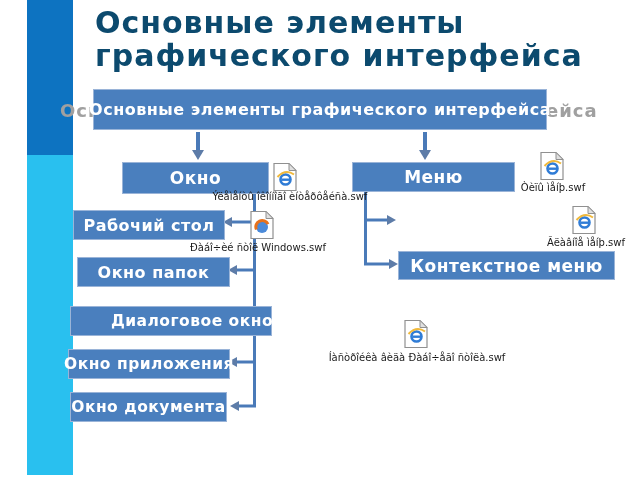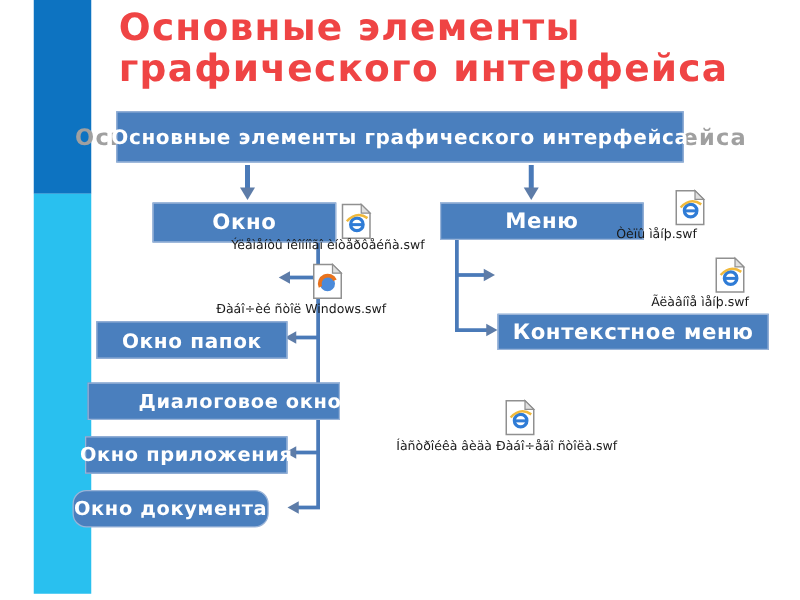--- a/index.html
+++ b/index.html
@@ -5,39 +5,39 @@
   html,body{margin:0;padding:0;background:#ffffff;}
   .slide{
     position:relative;width:640px;height:480px;background:#ffffff;overflow:hidden;
     font-family:"DejaVu Sans","Liberation Sans",sans-serif;
   }
   .bar{position:absolute;left:27px;width:46px;}
   .bar-dark{top:0;height:155px;background:#0d73c1;}
   .bar-cyan{top:155px;height:320px;background:#29c0ef;}
   .title{
     position:absolute;left:95px;top:6px;margin:0;width:540px;
-    color:#ef4444;font-size:30px;line-height:33px;font-weight:bold;letter-spacing:1px;
+    color:#0c4a6e;font-size:30px;line-height:33px;font-weight:bold;letter-spacing:1px;
   }
   .ghost{
     position:absolute;left:60px;top:100px;width:515px;text-align:center;
     color:#a0a0a0;font-size:18px;font-weight:bold;letter-spacing:1px;white-space:nowrap;
   }
   .nbox{
     position:absolute;background:#4a7fbe;border:1px solid #9ab4d8;color:#ffffff;
     font-weight:bold;display:flex;align-items:center;justify-content:center;
     letter-spacing:0.5px;white-space:nowrap;text-align:center;
   }
   .nbox::after{
     content:"";position:absolute;left:-3px;top:5px;right:-2px;bottom:-5px;
     background:#ffffff;border:1px solid #c6c6c6;z-index:-1;
   }
   .connectors{position:absolute;left:0;top:0;pointer-events:none;}
   .file{position:absolute;width:26px;height:30px;z-index:5;cursor:pointer;}
   .filelabel{
-    position:absolute;font-size:10px;color:#1a1a1a;
+    position:absolute;font-size:10px;color:#1a1a1a;text-align:center;
     white-space:nowrap;z-index:5;letter-spacing:0;
   }
 </style>
 </head>
 <body>
 
 <div class="slide">
 
   <div class="bar bar-dark"></div>
   <div class="bar bar-cyan"></div>
@@ -75,25 +75,26 @@
       <line x1="364" y1="264" x2="390" y2="264" stroke-width="3"></line>
       <polygon points="389,259 389,269 398,264" stroke="none"></polygon>
     </g>
   </svg>
 
   <div class="nbox" style="left:93px;top:89px;width:452px;height:39px;font-size:16px;">Основные элементы графического интерфейса</div>
 
   <div class="nbox" style="left:122px;top:162px;width:145px;height:30px;font-size:17px;">Окно</div>
   <div class="nbox" style="left:352px;top:162px;width:161px;height:28px;font-size:17px;">Меню</div>
 
+  <div class="nbox" style="left:73px;top:210px;width:150px;height:28px;font-size:16px;">Рабочий стол</div>
   <div class="nbox" style="left:77px;top:257px;width:151px;height:28px;font-size:16px;">Окно папок</div>
   <div class="nbox" style="left:398px;top:251px;width:215px;height:27px;font-size:17px;">Контекстное меню</div>
   <div class="nbox" style="left:70px;top:306px;width:158px;height:28px;font-size:15.5px;padding-left:42px;">Диалоговое окно</div>
   <div class="nbox" style="left:68px;top:349px;width:160px;height:28px;font-size:15.5px;">Окно приложения</div>
-  <div class="nbox" style="left:58px;top:392px;width:155px;height:28px;font-size:15.5px;border-radius:11px;">Окно документа</div>
+  <div class="nbox" style="left:70px;top:392px;width:155px;height:28px;font-size:15.5px;">Окно документа</div>
 
   <div class="file" style="left:272px;top:162px;">
     <svg width="26" height="30" viewBox="0 0 26 30">
       <path d="M2 1.5 H17 L24 8.5 V28.5 H2 Z" fill="#ffffff" stroke="#909090" stroke-width="1.2"></path>
       <path d="M17 1.5 L24 8.5 H17 Z" fill="#e0e0e0" stroke="#909090" stroke-width="1"></path>
       <circle cx="13.5" cy="17.5" r="5" fill="none" stroke="#2f7cd6" stroke-width="2.6"></circle>
       <rect x="9.5" y="16.5" width="8.5" height="2.4" fill="#2f7cd6"></rect>
       <path d="M5.5 15 Q13.5 6.5 22 12.5" fill="none" stroke="#f0b93c" stroke-width="2"></path>
     </svg>
   </div>

